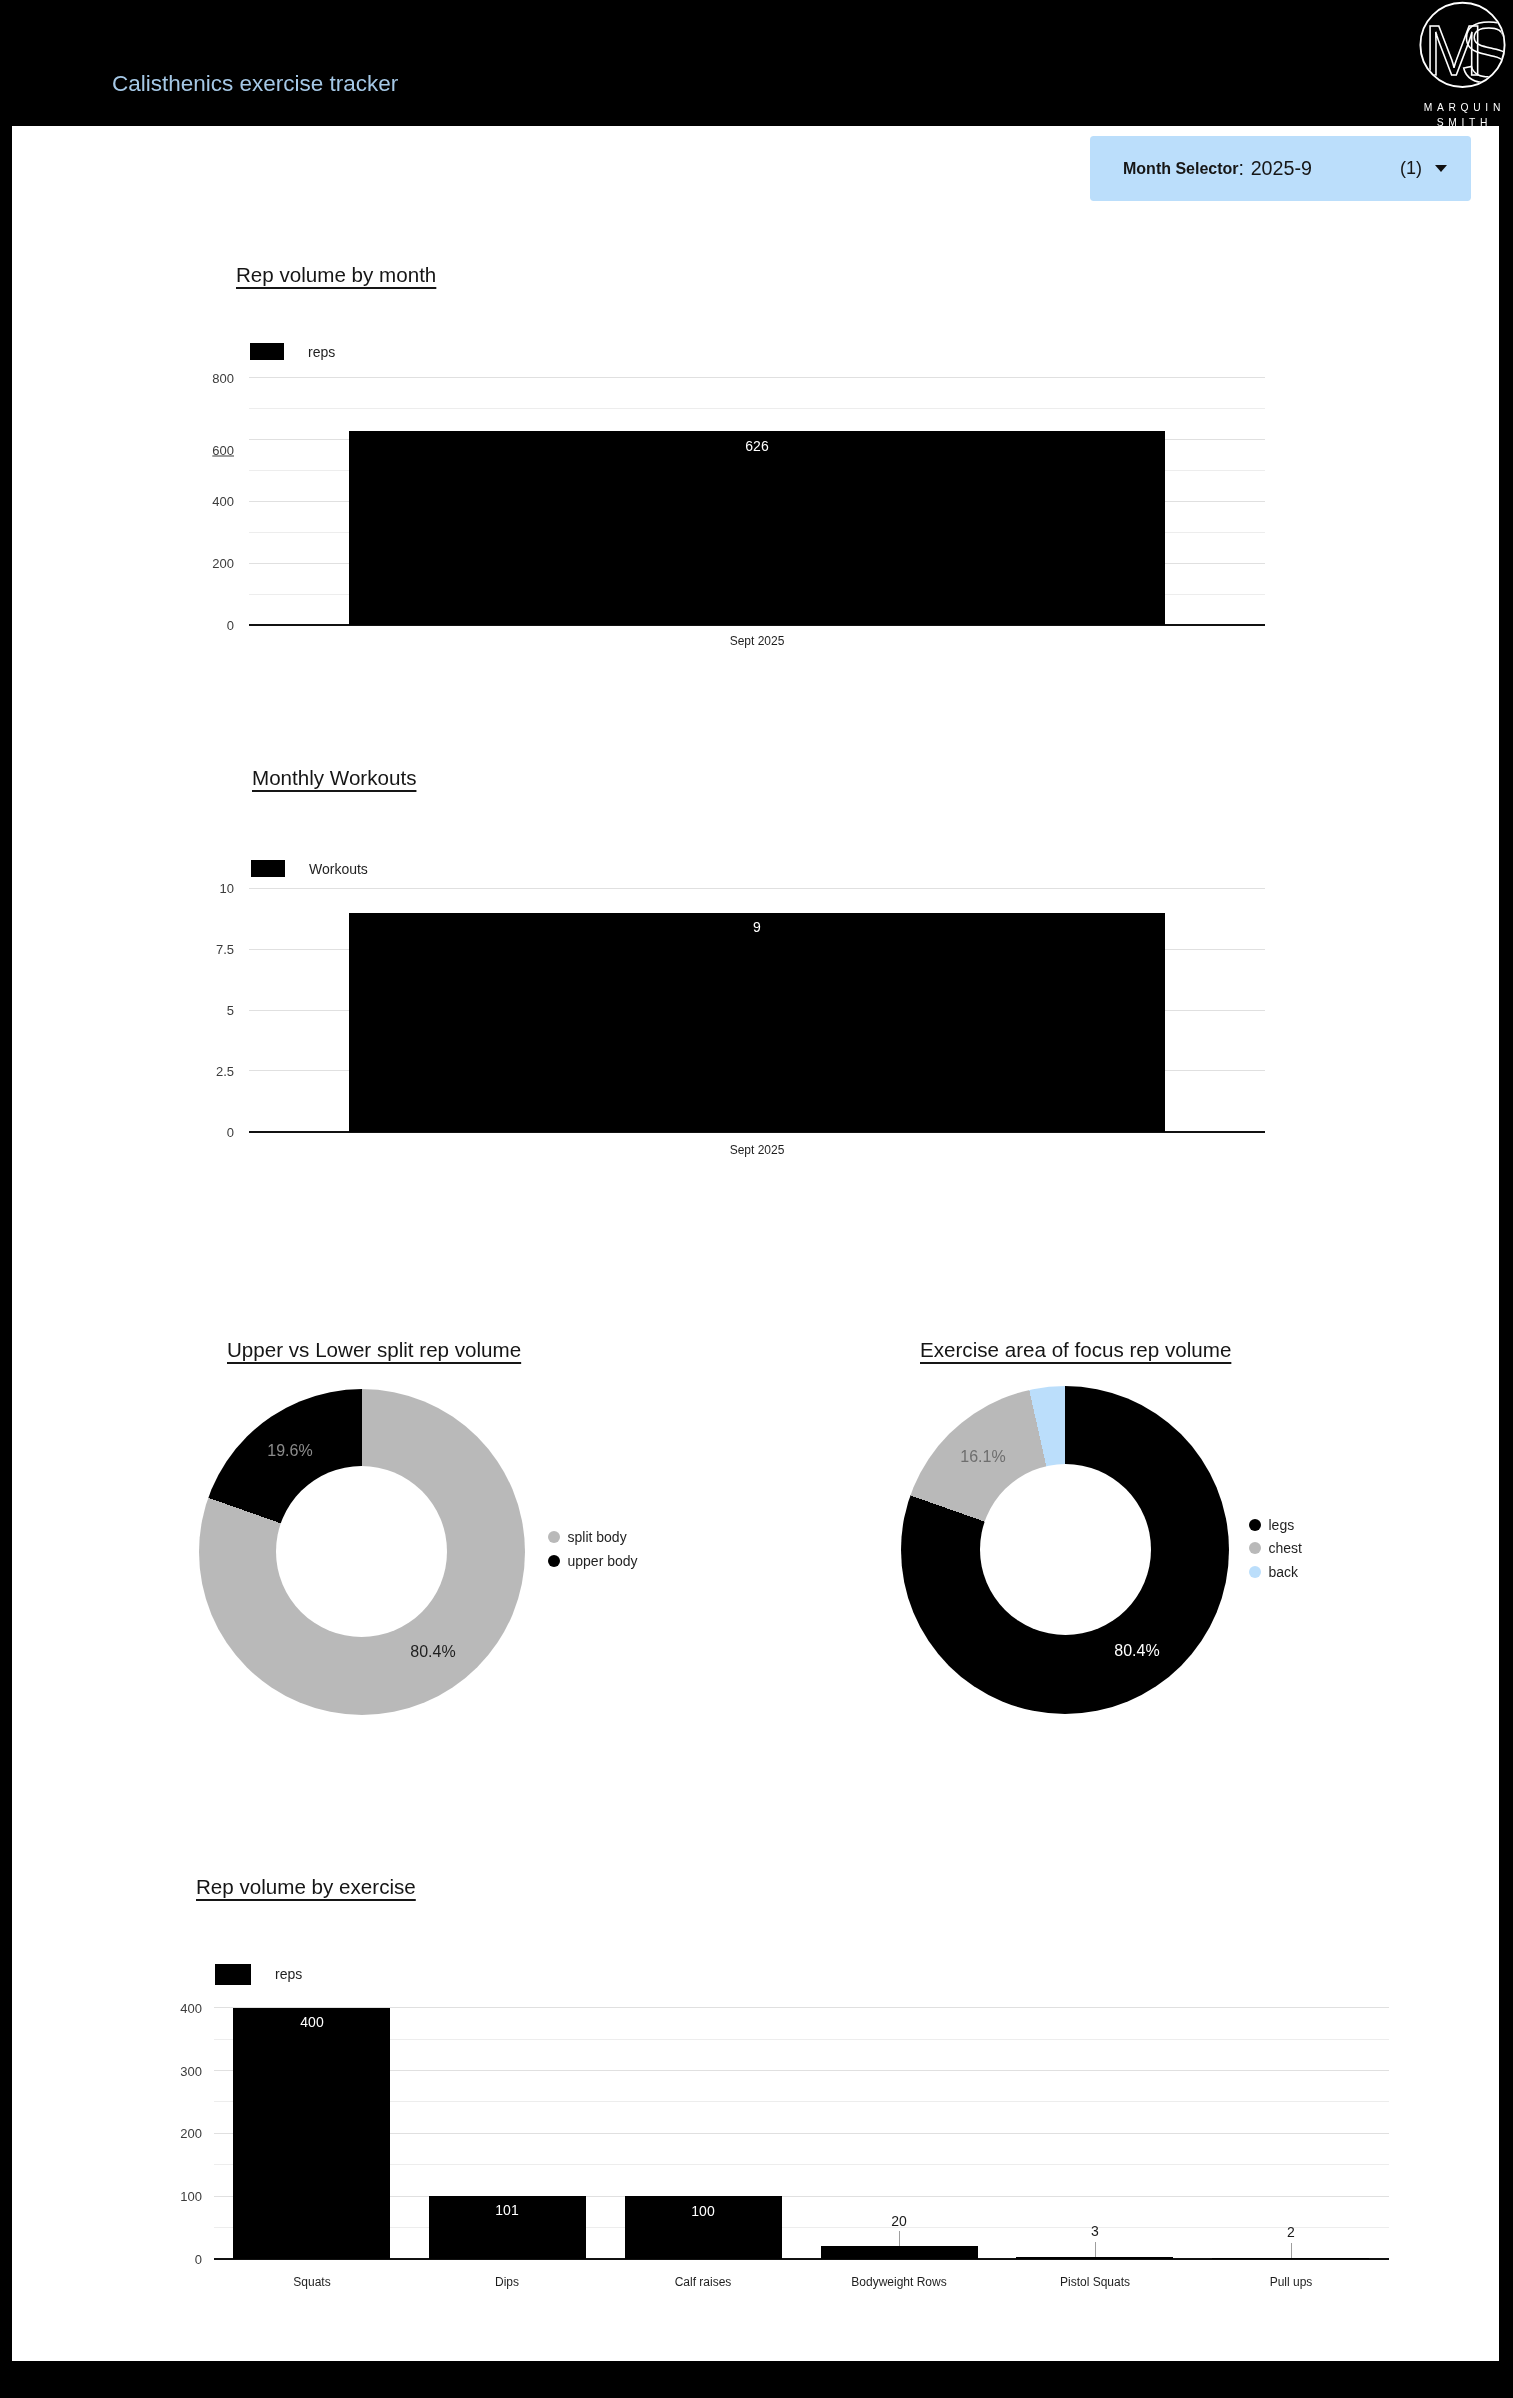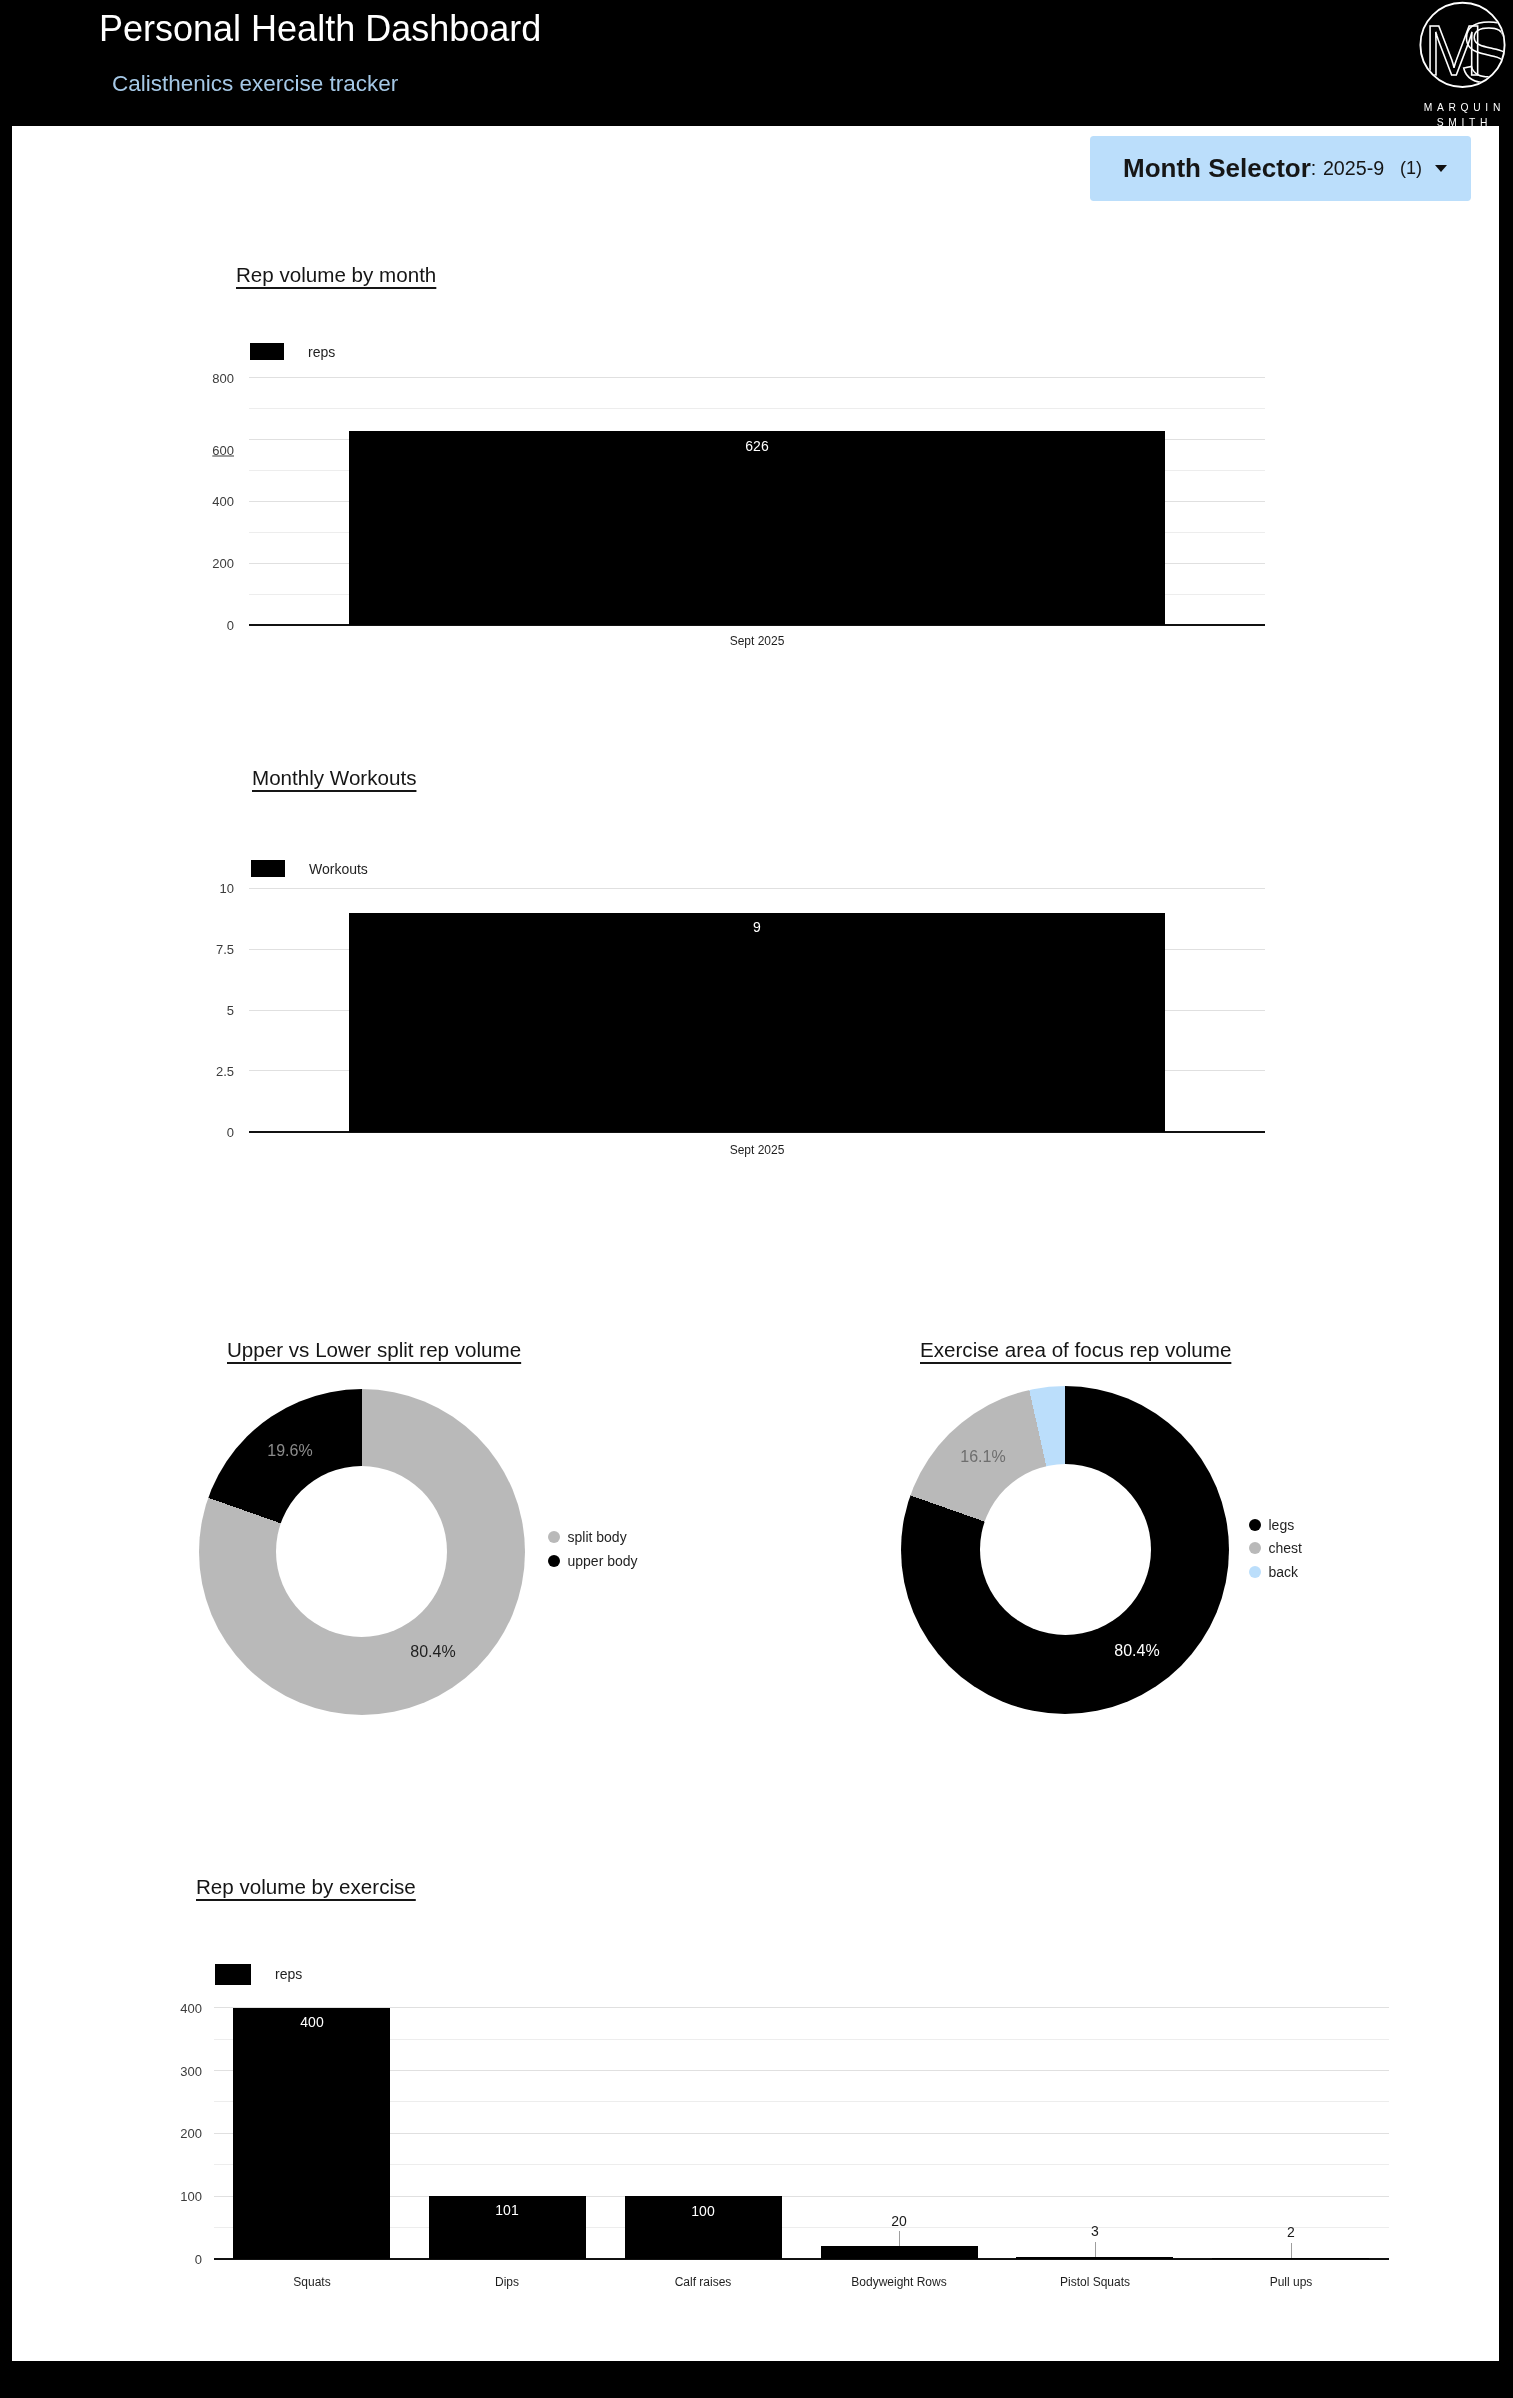--- a/index.html
+++ b/index.html
@@ -11,21 +11,21 @@
   
   .app-title{position:absolute;left:99px;top:7.5px;font-size:36px;color:#fff;font-weight:400;}
   .app-subtitle{position:absolute;left:112px;top:71px;font-size:22.5px;color:#a5c8e6;}
   .logo{position:absolute;left:1411px;top:0;width:103px;height:131px;}
 
   
   .selector{position:absolute;background:#bbdefb;border-radius:3.7px;display:flex;align-items:center;color:#161616;}
   .sel-month{left:1090px;top:136px;width:381px;height:65px;padding:0 24px 0 33px;}
   .sel-range{left:1089px;top:220px;width:380px;height:64px;padding:0 45px 0 37px;}
   .sel-month .grow,.sel-range .grow{flex:1;}
-  .sel-label{font-weight:700;font-size:26px;}
+  .sel-label{font-weight:700;font-size:16px;}
   .sel-sep{font-size:19.7px;margin-right:6.6px;}
   .sel-value{font-size:19.7px;}
   .sel-count{font-size:18px;margin-right:13px;}
   .caret{width:0;height:0;border-left:6.6px solid transparent;border-right:6.6px solid transparent;border-top:7.5px solid #111;}
 
   
   .chart-title{position:absolute;font-size:20.6px;color:#161616;text-decoration:underline;text-decoration-thickness:1.9px;text-underline-offset:4.7px;white-space:nowrap;}
   .bar-legend{position:absolute;display:flex;align-items:center;gap:24px;}
   .swatch{width:34px;height:17px;background:#000;display:inline-block;}
   .bar-legend-label{font-size:14px;color:#1f1f1f;}
@@ -46,21 +46,20 @@
   .pct-label{position:absolute;transform:translate(-50%,-50%);font-size:16px;white-space:nowrap;}
   .dlegend-row{position:absolute;display:flex;align-items:center;gap:7.5px;height:17px;}
   .dot{width:12px;height:12px;border-radius:50%;display:inline-block;flex:0 0 12px;}
   .dlegend-label{font-size:14px;color:#1f1f1f;white-space:nowrap;}
 </style>
 </head>
 <body>
 
 <div class="page">
 
-  <div class="app-title">Personal Health Dashboard</div>
   <div class="app-subtitle">Calisthenics exercise tracker</div>
   <div class="logo">
     <svg width="103" height="131" viewBox="0 0 110 140">
       <defs>
           <clipPath id="logoclip">
             <circle cx="55" cy="48" r="44"></circle>
           </clipPath>
         </defs>
       <circle cx="55" cy="48" r="45" fill="none" stroke="#ffffff" stroke-width="2"></circle>
       <g clip-path="url(#logoclip)">

